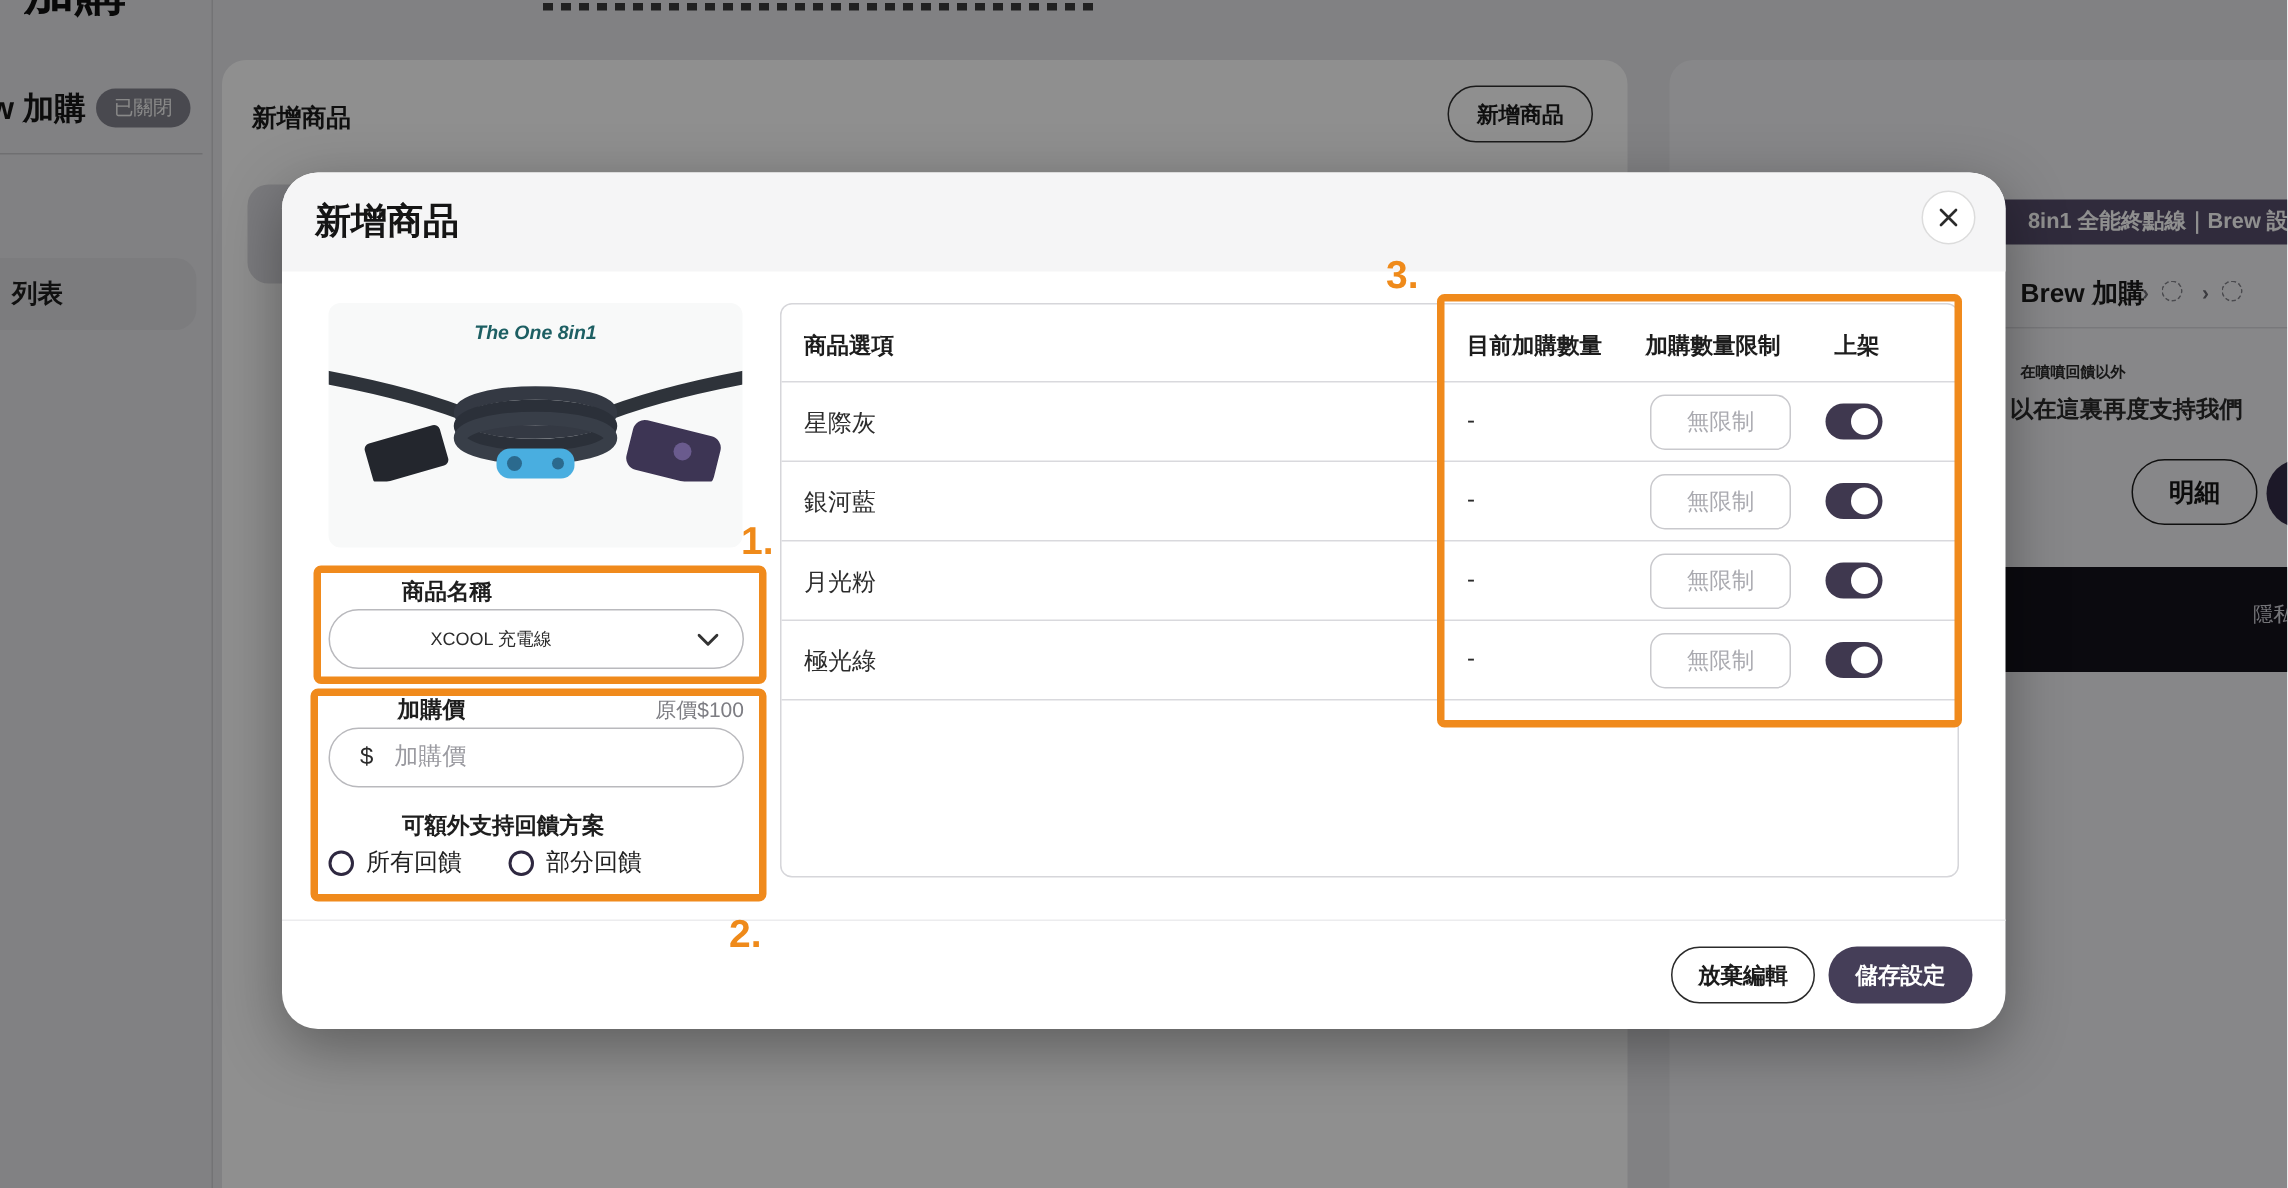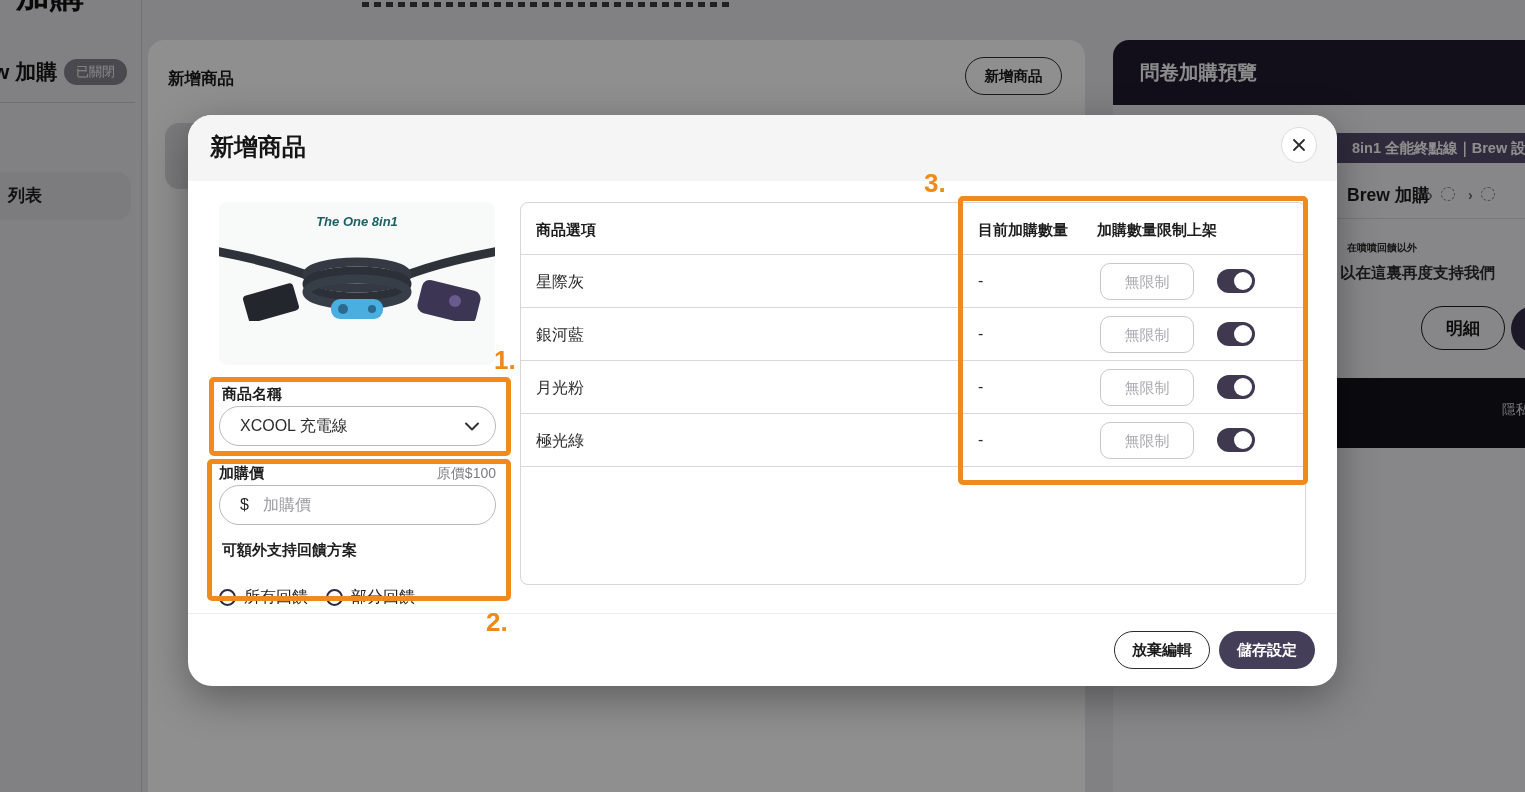--- a/index.html
+++ b/index.html
@@ -65,40 +65,40 @@
   .img-brand{margin-top:12px;font-size:13px;font-style:italic;font-weight:bold;color:#1d5f63;}
   .img-title{margin-top:2px;font-size:24px;font-weight:bold;color:#0f2d33;letter-spacing:9px;text-indent:9px;}
 
   .ann-box{position:absolute;border:5px solid #f08a1c;border-radius:5px;box-sizing:border-box;z-index:12;pointer-events:none;}
   .box1{left:21px;top:262px;width:302px;height:79px;}
   .box2{left:19px;top:344px;width:304px;height:142px;}
   .box3{left:770px;top:81px;width:350px;height:289px;}
   .ann-num{position:absolute;font-size:26px;font-weight:bold;color:#ef8a1a;z-index:12;}
   .n1{left:306px;top:230px;} .n2{left:298px;top:492px;} .n3{left:736px;top:53px;}
 
-  .field-label{position:absolute;font-size:15px;font-weight:bold;color:#1e1e1e;}
+  .field-label{position:absolute;font-size:15px;font-weight:bold;color:#1e1e1e;margin-left:46px;}
   .select-box{position:absolute;left:31px;top:291px;width:277px;height:40px;border-radius:21px;border:1px solid #b9b9bd;
               background:#fff;box-sizing:border-box;display:flex;align-items:center;padding:0 16px 0 20px;}
-  .select-text{flex:1;font-size:16px;color:#2c2c2c;}
+  .select-text{flex:1;font-size:12px;color:#2c2c2c;margin-left:47px;}
   .price-row{position:absolute;left:31px;top:349px;width:277px;display:flex;justify-content:space-between;align-items:baseline;}
   .orig-price{font-size:14px;color:#7d7d83;}
   .price-input-box{position:absolute;left:31px;top:370px;width:277px;height:40px;border-radius:21px;border:1px solid #b9b9bd;
                    background:#fff;box-sizing:border-box;display:flex;align-items:center;padding:0 14px 0 20px;gap:12px;}
   .currency{font-size:16px;color:#2a2a2a;}
   .price-input{border:none;outline:none;flex:1;font-size:16px;color:#333;background:transparent;
                font-family:"Liberation Sans","DejaVu Sans",sans-serif;}
   .price-input::placeholder{color:#9a9aa0;}
-  .radio-row{position:absolute;left:31px;top:472px;display:flex;align-items:center;gap:18px;}
+  .radio-row{position:absolute;left:31px;top:450px;display:flex;align-items:center;gap:31px;}
   .radio-opt{display:flex;align-items:center;gap:8px;font-size:16px;color:#222;}
   .radio{width:17px;height:17px;border:2.5px solid #2e2840;border-radius:50%;background:#fff;box-sizing:border-box;}
 
   .opt-table{position:absolute;left:332px;top:87px;width:786px;height:383px;border:1px solid #d6d6da;border-radius:8px;
              box-sizing:border-box;background:#fff;}
   .th{position:absolute;font-size:15px;font-weight:bold;color:#1d1d1d;top:18px;}
-  .th-option{left:15px;} .th-current{left:457px;} .th-limit{left:576px;} .th-listed{left:666px;}
+  .th-option{left:15px;} .th-current{left:457px;} .th-limit{left:576px;} .th-listed{left:702px;}
   .t-divider{position:absolute;left:0;width:784px;height:1px;background:#d9d9dd;}
   .t-row-name{position:absolute;left:15px;font-size:16px;color:#2c2c2c;}
   .t-current{position:absolute;left:457px;font-size:16px;color:#2c2c2c;}
   .limit-input{position:absolute;left:579px;width:94px;height:37px;border:1px solid #c9c9cd;border-radius:10px;
                box-sizing:border-box;text-align:center;font-size:15px;color:#55555b;background:#fff;outline:none;
                font-family:"Liberation Sans","DejaVu Sans",sans-serif;}
   .limit-input::placeholder{color:#aaaab0;}
   .toggle{position:absolute;left:696px;width:38px;height:24px;border-radius:12px;background:#3f384f;}
   .toggle::after{content:"";position:absolute;right:3px;top:3px;width:18px;height:18px;border-radius:50%;background:#fff;}
 
@@ -127,23 +127,20 @@
     <div class="side-divider"></div>
     <div class="side-list">列表</div>
 
     <div class="main-card">
       <div class="main-title">新增商品</div>
       <div class="main-add-btn">新增商品</div>
       <div class="peek-row"></div>
     </div>
 
     <div class="preview-panel">
-      <div class="preview-header">
-        <div class="preview-title">問卷加購預覽</div>
-      </div>
       <div class="project-bar">
         <div class="project-bar-text">8in1 全能終點線｜Brew 設定</div>
       </div>
       <div class="crumb-label">Brew 加購</div>
       <div class="crumb-chevron" style="left:315px;">›</div>
       <div class="crumb-circle" style="left:328px;"></div>
       <div class="crumb-chevron" style="left:355px;">›</div>
       <div class="crumb-circle" style="left:368px;"></div>
       <div class="preview-divider"></div>
       <div class="support-line1">在噴噴回饋以外</div>

